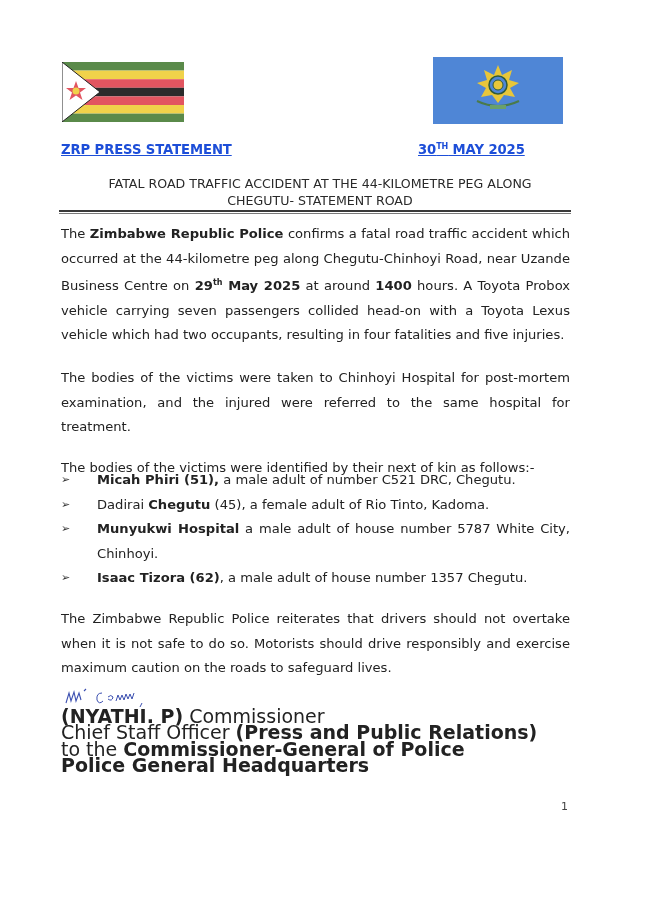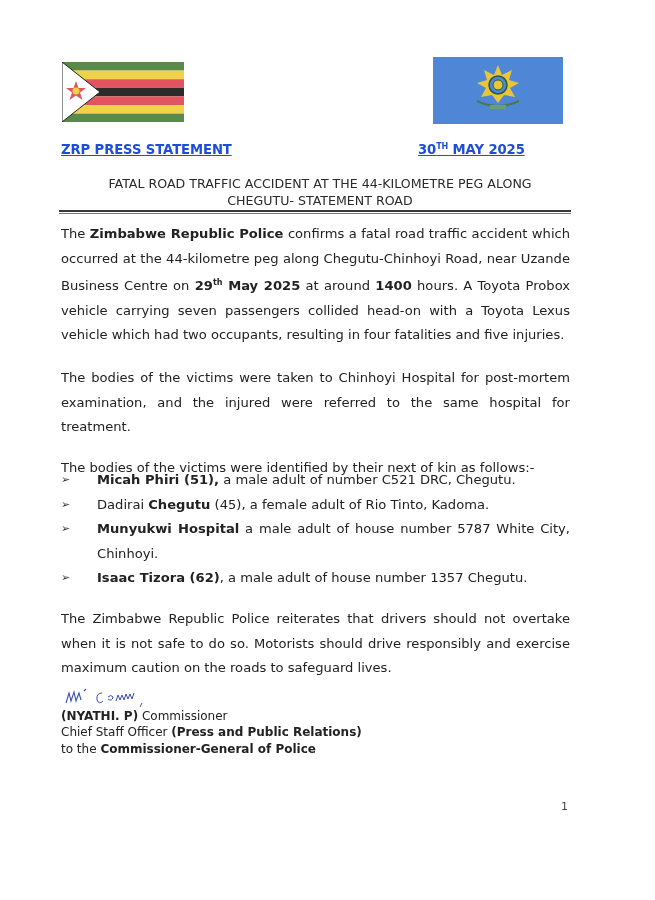--- a/index.html
+++ b/index.html
@@ -19,21 +19,21 @@
     .p { position: absolute; left: 61px; width: 509px; font-size: 13.1px; line-height: 24.5px; text-align: justify; color: #222; }
     .p b { font-weight: bold; }
     .p1 { top: 222px; }
     .p2 { top: 366px; }
     .p3 { top: 436px; margin-top: 20px; }
     .list { position: absolute; left: 61px; width: 509px; top: 468px; font-size: 13.1px; line-height: 24.5px; color: #222; }
     .li { position: relative; padding-left: 36px; text-align: justify; }
     .li .arrow { position: absolute; left: 0; top: 0; font-size: 11px; color: #333; }
     .p4 { top: 607px; }
     .sig { position: absolute; left: 62px; top: 685px; width: 120px; height: 24px; }
-    .sigblock { position: absolute; left: 61px; top: 708px; font-size: 12px; line-height: 16.4px; color: #222; }
+    .sigblock { position: absolute; left: 61px; top: 708px; font-size: 19px; line-height: 16.4px; color: #222; }
     .pagenum { position: absolute; left: 561px; top: 800px; font-size: 11px; color: #444; }
   </style>
 </head>
 <body>
 
 <svg class="flag-zim" viewBox="0 0 122 60">
   <rect x="0" y="0" width="122" height="8.6" fill="#5a8a4a"></rect>
   <rect x="0" y="8.6" width="122" height="8.6" fill="#f0d24a"></rect>
   <rect x="0" y="17.2" width="122" height="8.6" fill="#e25560"></rect>
   <rect x="0" y="25.8" width="122" height="8.6" fill="#2b2b2b"></rect>
@@ -79,15 +79,16 @@
 
 <svg class="sig" viewBox="0 0 120 24">
   <path d="M4,18 l3,-10 l2,8 l3,-9 l2,9 l3,-8 l2,7 M22,6 l2,-2" stroke="#3b4fb0" stroke-width="1.1" fill="none"></path>
   <path d="M40,8 q-6,0 -5,7 q2,5 6,1 M46,12 q3,-3 5,0 q-1,5 -5,2 M54,16 l2,-6 l2,5 l2,-5 l2,5 l2,-6 l2,5 l2,-5 l2,5 l2,-6 M80,18 l-2,4" stroke="#3b4fb0" stroke-width="1" fill="none"></path>
 </svg>
 
 <div class="sigblock">
   <div><b>(NYATHI. P)</b><span> Commissioner</span></div>
   <div><span>Chief Staff Officer </span><b>(Press and Public Relations)</b></div>
   <div><span>to the </span><b>Commissioner-General of Police</b></div>
+  <div><b>Police General Headquarters</b></div>
 </div>
 
 <div class="pagenum">1</div>
 
 </body></html>

